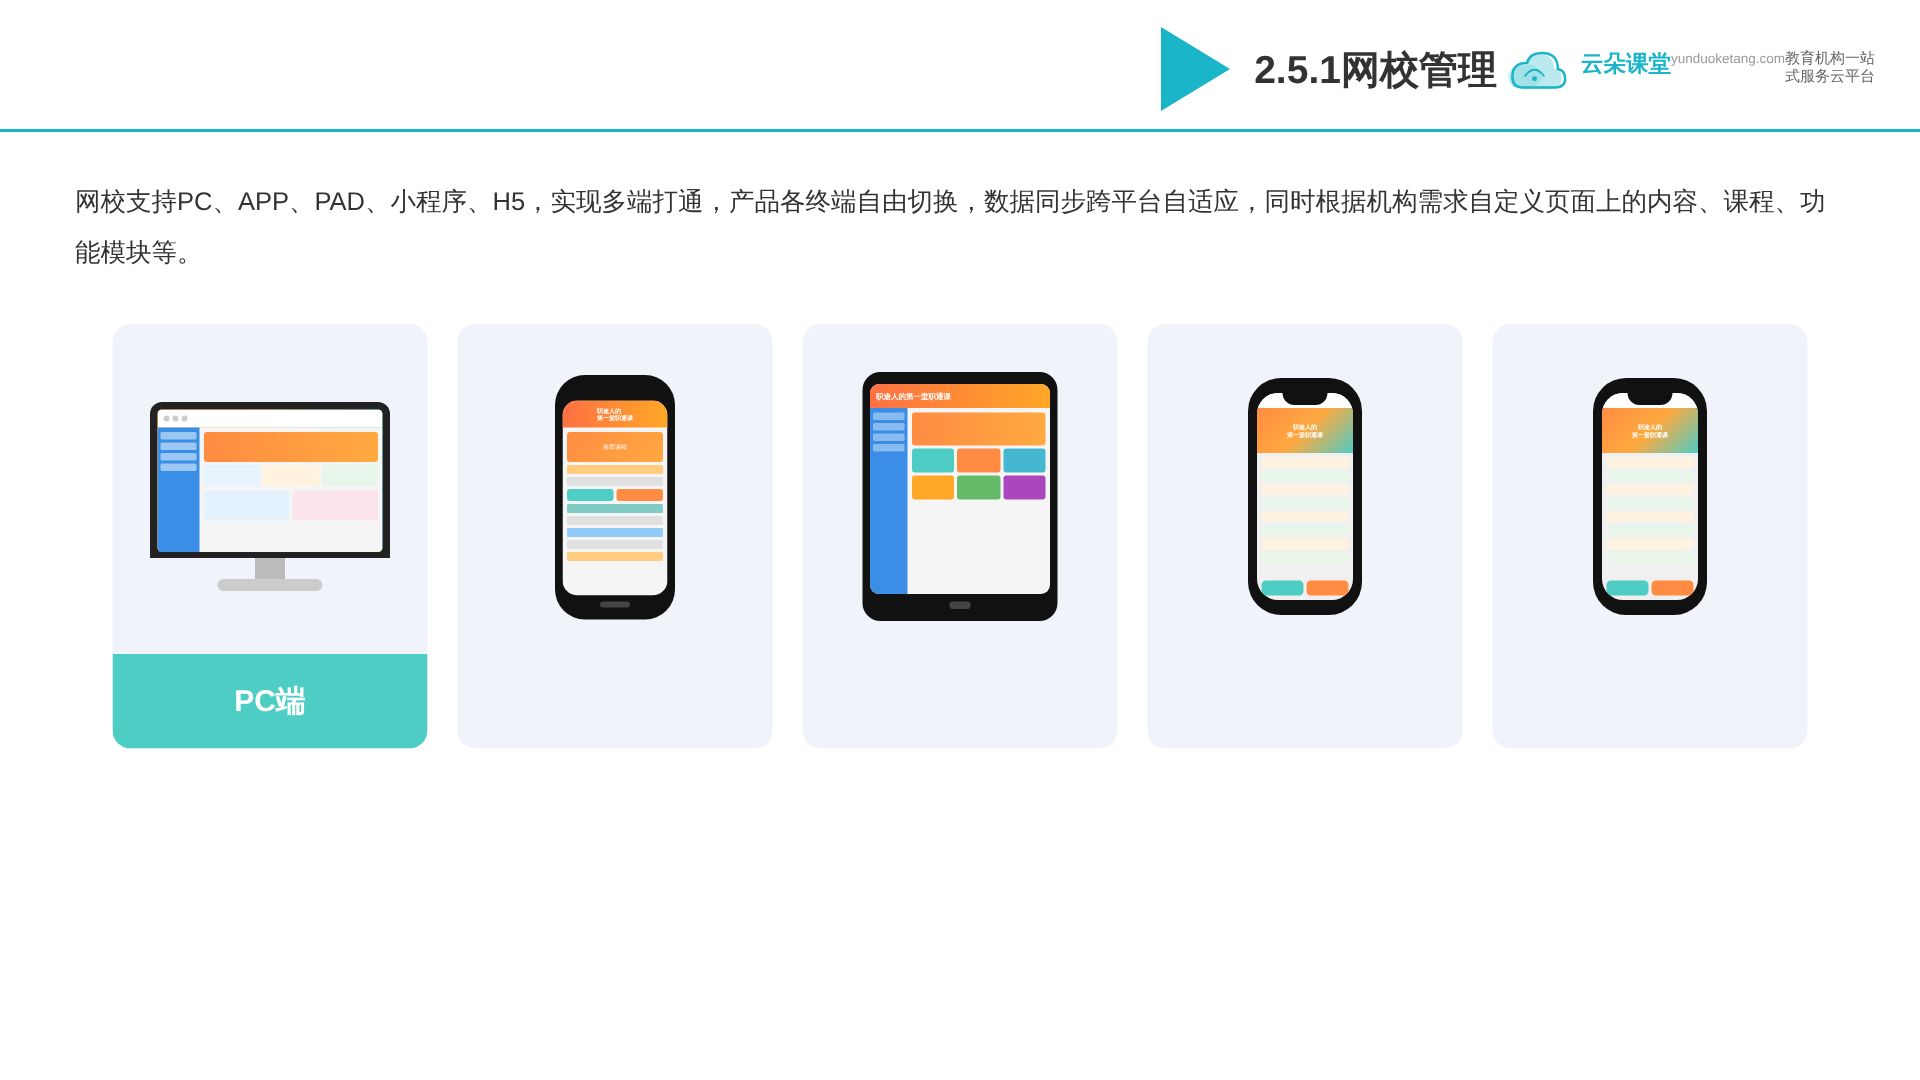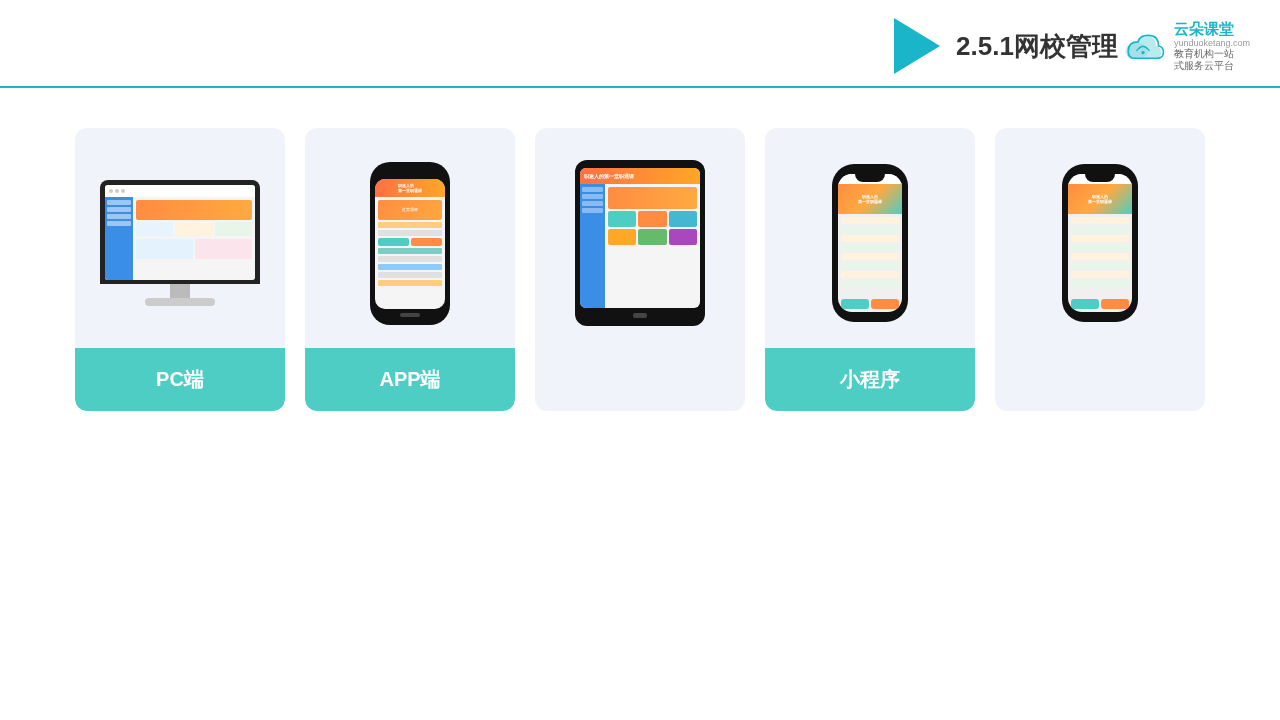--- a/index.html
+++ b/index.html
@@ -46,21 +46,20 @@
       display: flex;
       align-items: center;
       gap: 6px;
     }
     .cloud-icon-svg {
       width: 50px;
       height: 36px;
     }
     .brand-text-block {
       display: flex;
-      flex-direction: column;
       align-items: flex-start;
       line-height: 1.2;
     }
     .brand-name {
       font-size: 15px;
       font-weight: bold;
       color: #1ab5c8;
     }
     .brand-url {
       font-size: 9px;
@@ -505,20 +504,21 @@
       <div class="brand-text-block">
         <span class="brand-name">云朵课堂</span>
         <span class="brand-url">yunduoketang.com</span>
         <span class="brand-slogan">教育机构一站<br>式服务云平台</span>
       </div>
     </div>
   </div>
 </div>
 
 <div class="main">
+  <p class="description">网校支持PC、APP、PAD、小程序、H5，实现多端打通，产品各终端自由切换，数据同步跨平台自适应，同时根据机构需求自定义页面上的内容、课程、功能模块等。</p>
 
   <div class="cards-container">
 
     <div class="card">
       <div class="card-image-area">
         <div class="pc-monitor">
           <div class="monitor-screen-wrapper">
             <div class="monitor-screen">
               <div class="monitor-screen-content">
                 <div class="monitor-topbar">
@@ -581,21 +581,20 @@
                   <div class="phone-row phone-row-blue"></div>
                   <div class="phone-row"></div>
                   <div class="phone-row phone-row-orange"></div>
                 </div>
               </div>
             </div>
             <div class="phone-home-button"></div>
           </div>
         </div>
       </div>
-      <div class="card-label">APP端</div>
     </div>
 
     <div class="card">
       <div class="card-image-area">
         <div class="pad-device">
           <div class="pad-outer">
             <div class="pad-screen">
               <div class="pad-screen-content">
                 <div class="pad-topbar">
                   <span class="pad-topbar-text">职途人的第一堂职通课</span>
@@ -650,21 +649,20 @@
                 </div>
                 <div class="smartphone-btns">
                   <div class="smartphone-btn"></div>
                   <div class="smartphone-btn"></div>
                 </div>
               </div>
             </div>
           </div>
         </div>
       </div>
-      <div class="card-label">小程序</div>
     </div>
 
     <div class="card">
       <div class="card-image-area">
         <div class="smartphone">
           <div class="smartphone-outer">
             <div class="smartphone-notch-area"></div>
             <div class="smartphone-screen">
               <div class="smartphone-screen-inner">
                 <div class="smartphone-status-bar"></div>

